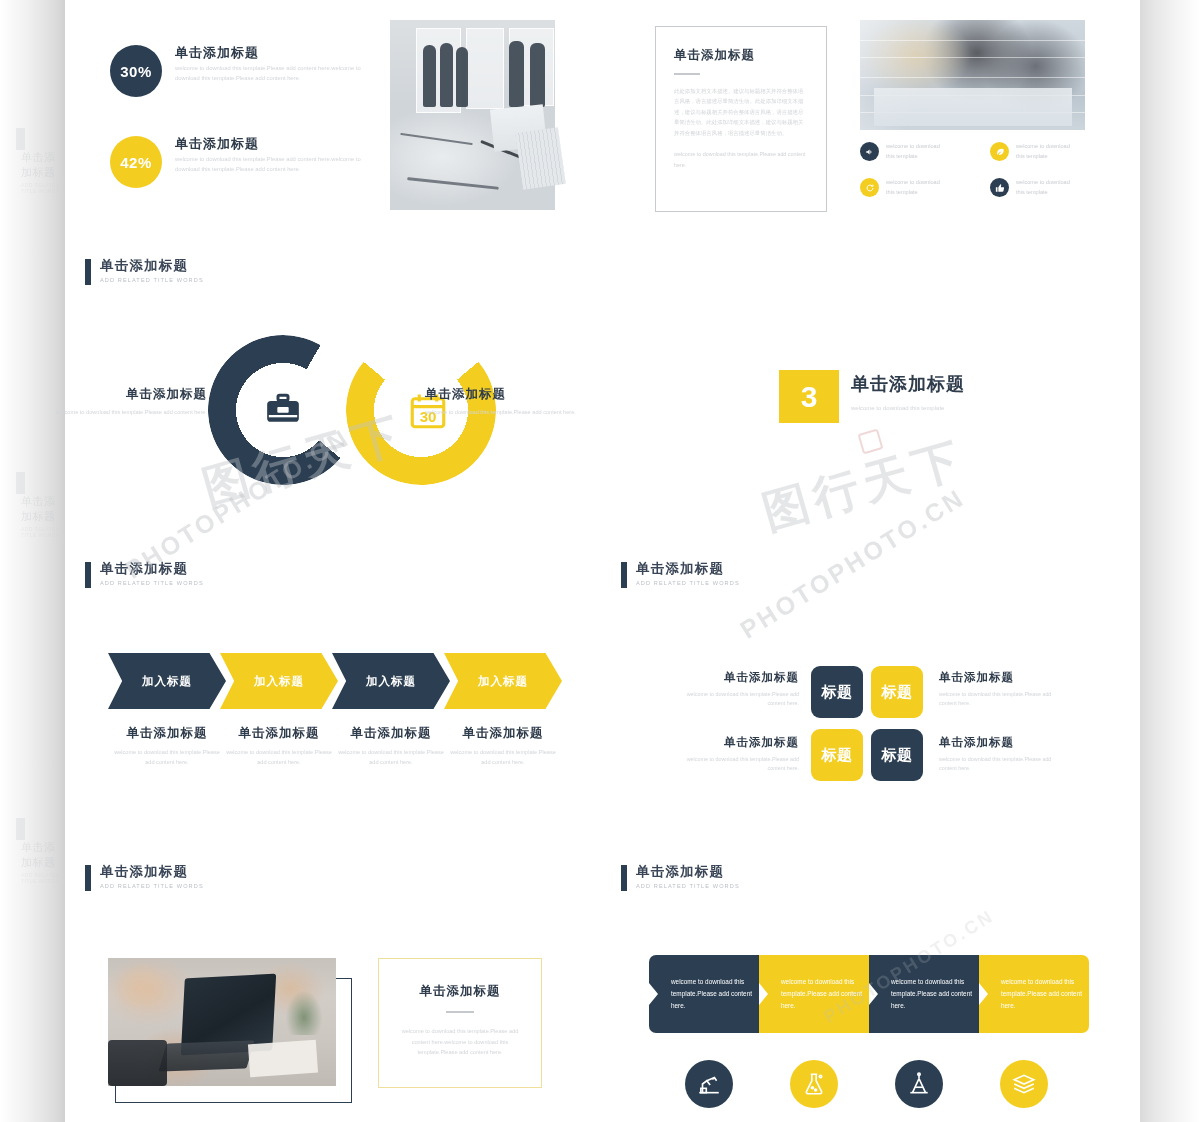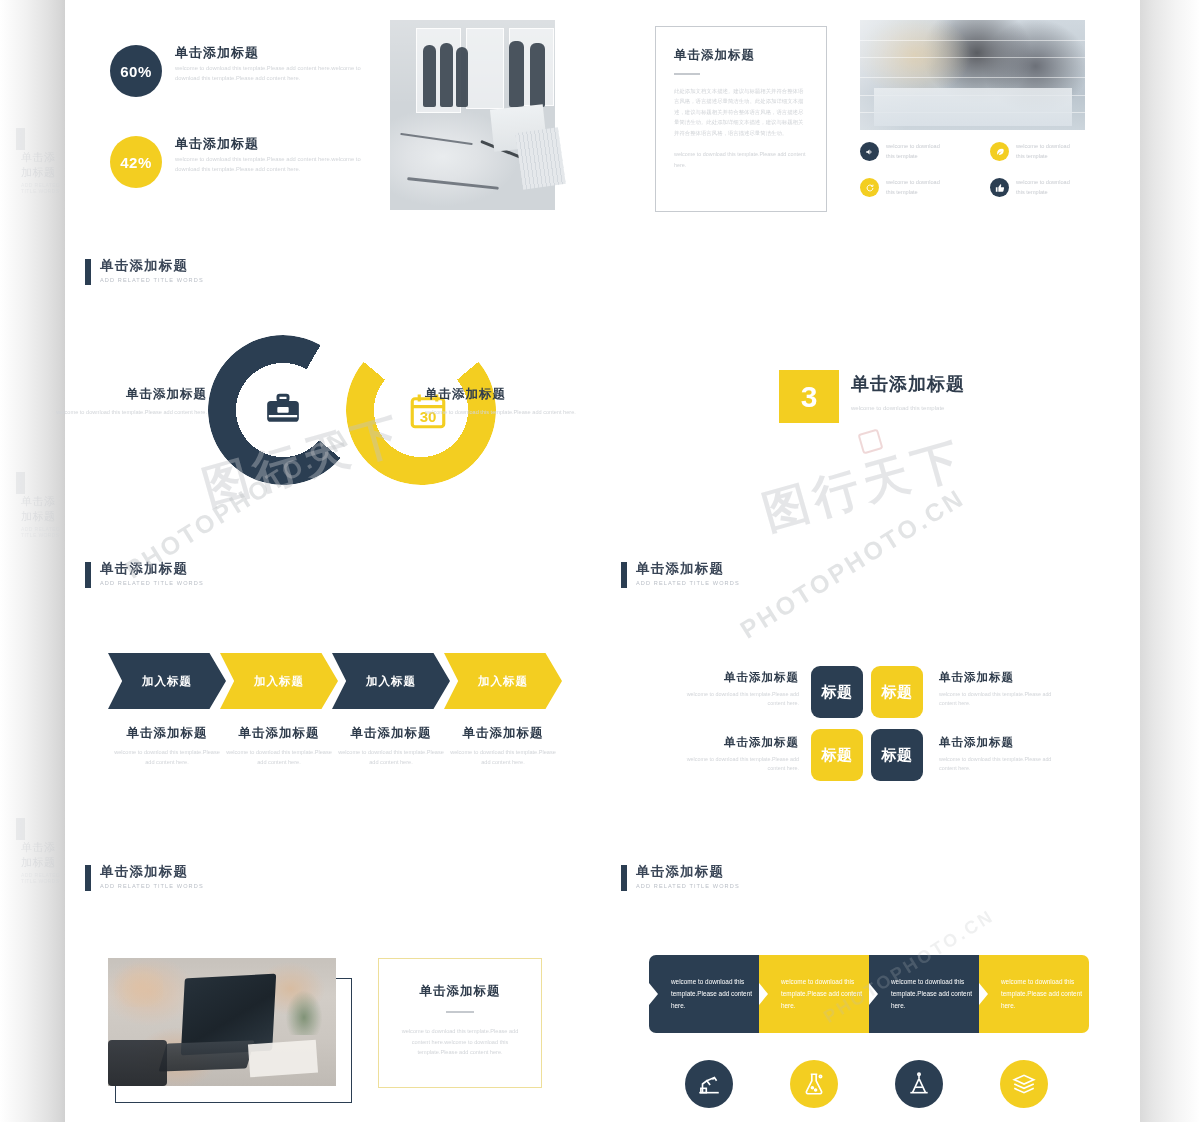--- a/index.html
+++ b/index.html
@@ -245,21 +245,21 @@
     <span class="gbar"></span><span class="gtxt">
       <div class="gt1">单击添加标题</div>
       <div class="gt2">ADD RELATED TITLE WORDS</div>
     </span>
   </div>
 </div>
 
 <div id="sheet">
 
   <div class="pct-circle pc-navy" style="left:45px;top:45px;width:52px;height:52px;">
-    <span>60%</span>
+    <span>30%</span>
   </div>
   <div class="r1-title cn-title" style="left:110px;top:44px;">单击添加标题</div>
   <div class="r1-body body-sm" style="left:110px;top:64px;">welcome to download this template.Please add content here.welcome to download this template.Please add content here.</div>
 
   <div class="pct-circle pc-yel" style="left:45px;top:136px;width:52px;height:52px;">
     <span>42%</span>
   </div>
   <div class="r1-title cn-title" style="left:110px;top:135px;">单击添加标题</div>
   <div class="r1-body body-sm" style="left:110px;top:155px;">welcome to download this template.Please add content here.welcome to download this template.Please add content here.</div>
 

